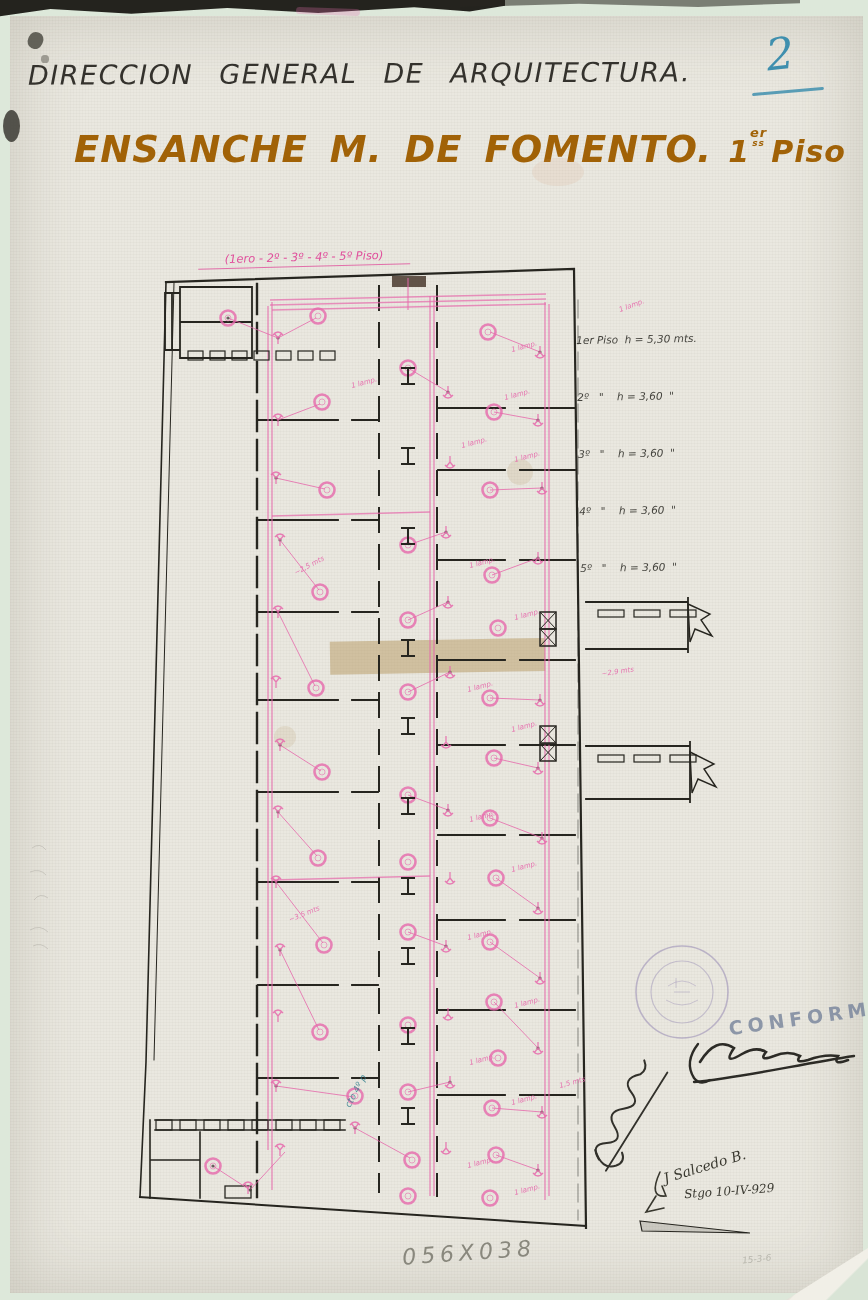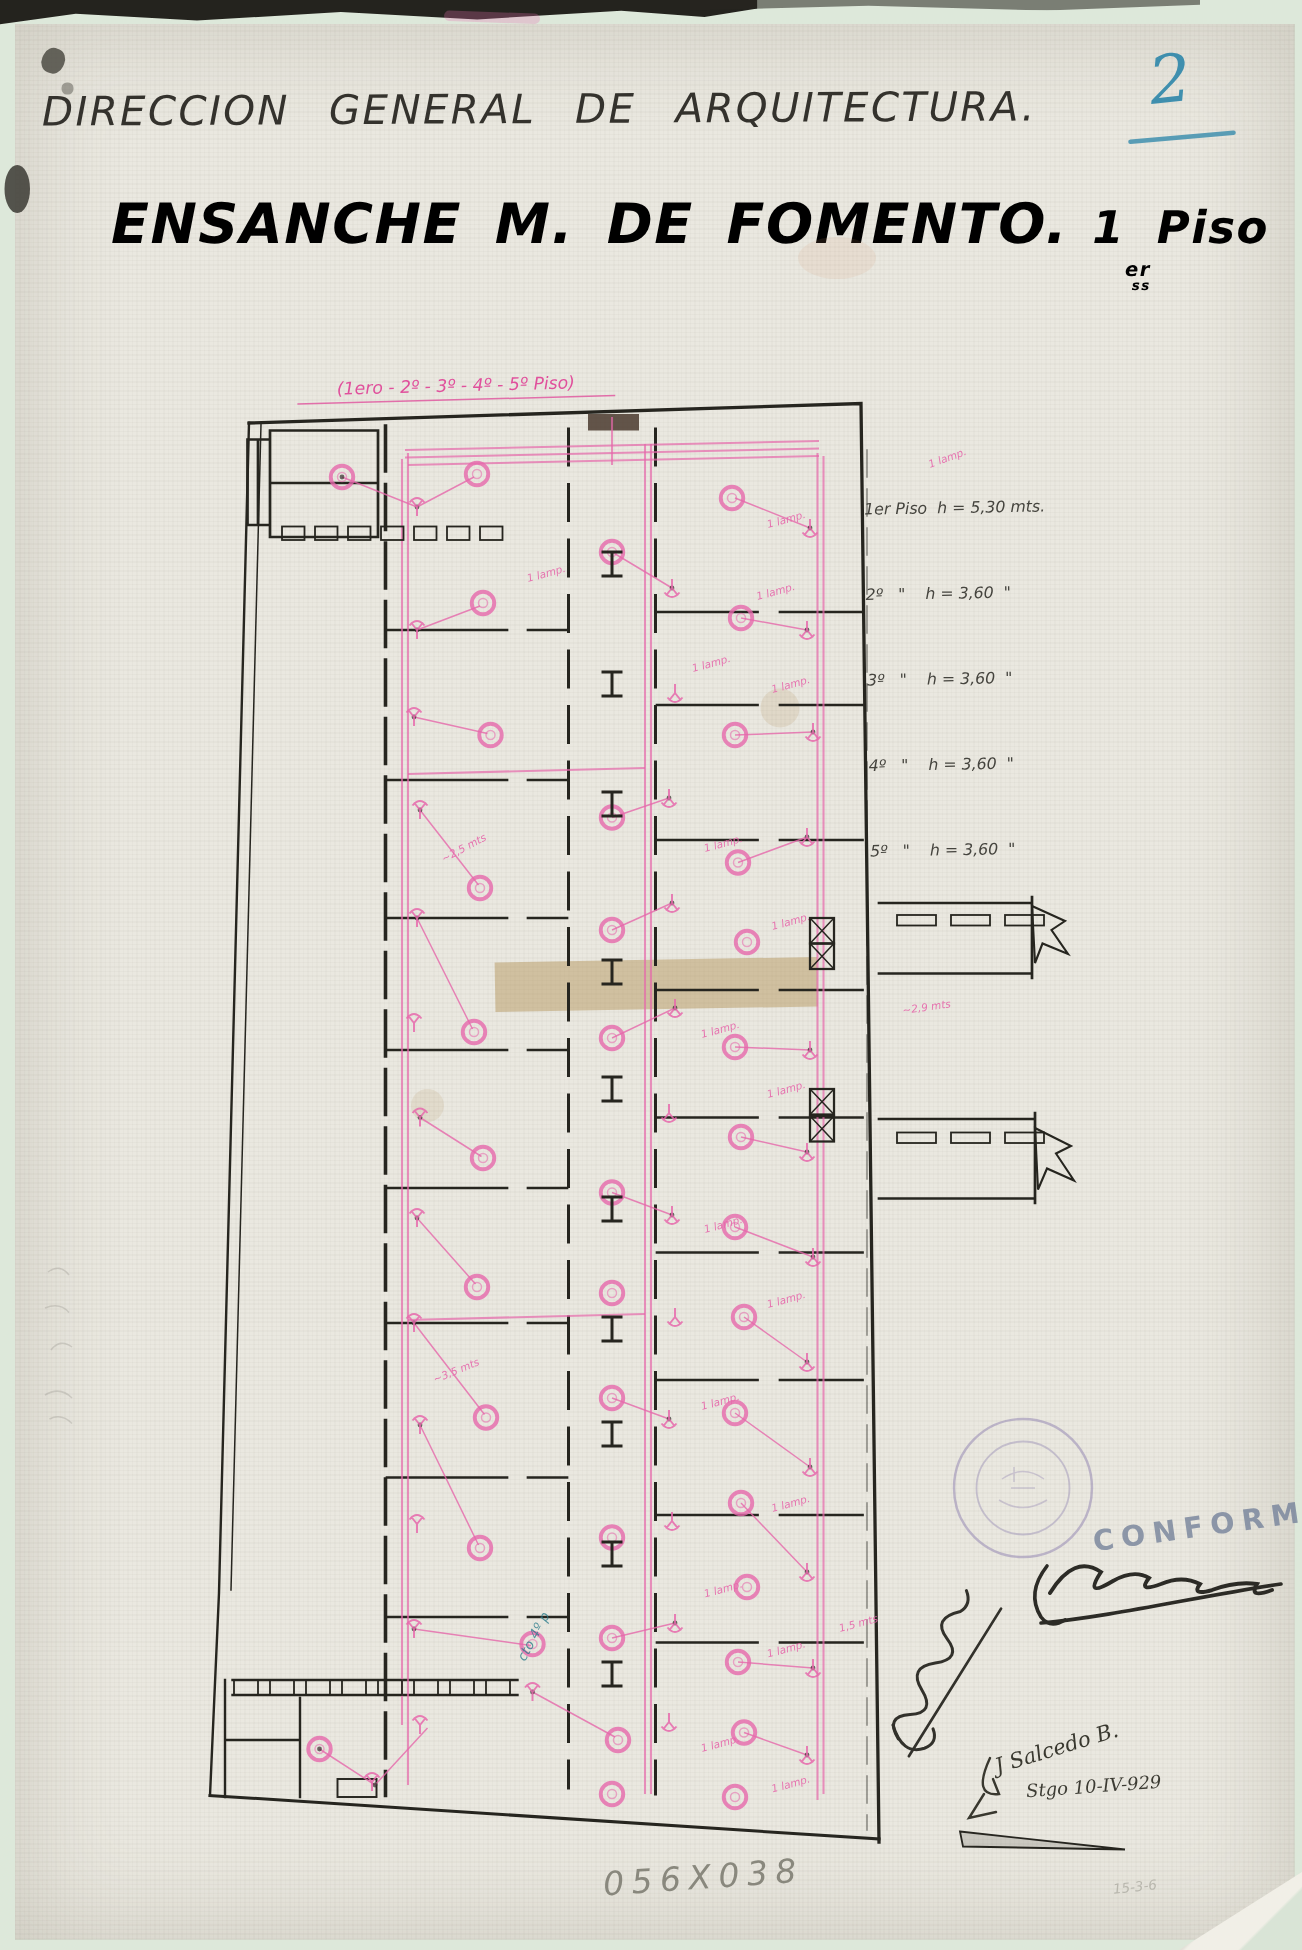--- a/index.html
+++ b/index.html
@@ -27,25 +27,25 @@
   .b2{left:41px;top:55px;width:8px;height:8px;background:#5a584f;opacity:.5;}
   .b3{left:3px;top:110px;width:17px;height:32px;background:#44433c;opacity:.9;border-radius:50%;}
   .pink-smudge{position:absolute;left:296px;top:8px;width:64px;height:7px;background:rgba(231,110,176,.28);transform:rotate(2deg);border-radius:4px;}
 
   .title1{
     position:absolute;left:28px;top:58px;color:#34322d;
     font-size:27px;font-style:italic;font-weight:500;letter-spacing:1.5px;word-spacing:16px;
     transform:rotate(-.3deg);white-space:nowrap;
   }
   .title2{
-    position:absolute;left:74px;top:128px;color:#000000;
+    position:absolute;left:74px;top:128px;color:#a16207;
     font-size:37px;font-style:italic;font-weight:700;letter-spacing:1px;word-spacing:8px;white-space:nowrap;
   }
   .floor-tag{font-size:30px;margin-left:16px;font-weight:700;}
-  .floor-tag .ord{display:inline-block;vertical-align:top;line-height:10px;text-align:right;margin-top:48px;}
+  .floor-tag .ord{display:inline-block;vertical-align:top;line-height:10px;text-align:center;}
   .floor-tag .ord .s1{font-size:13px;display:block;}
   .floor-tag .ord .s2{font-size:9px;display:block;letter-spacing:1px;font-style:italic;}
   .floor-word{font-size:30px;font-style:italic;font-weight:600;margin-left:4px;}
 
   .page-num{
     position:absolute;left:766px;top:28px;color:#3f8fae;
     font-family:"DejaVu Serif",serif;font-style:italic;font-size:44px;transform:rotate(-6deg);
   }
   .page-num-line{position:absolute;left:752px;top:90px;width:72px;height:3px;background:#3f8fae;transform:rotate(-5deg);border-radius:2px;opacity:.85;}
 

